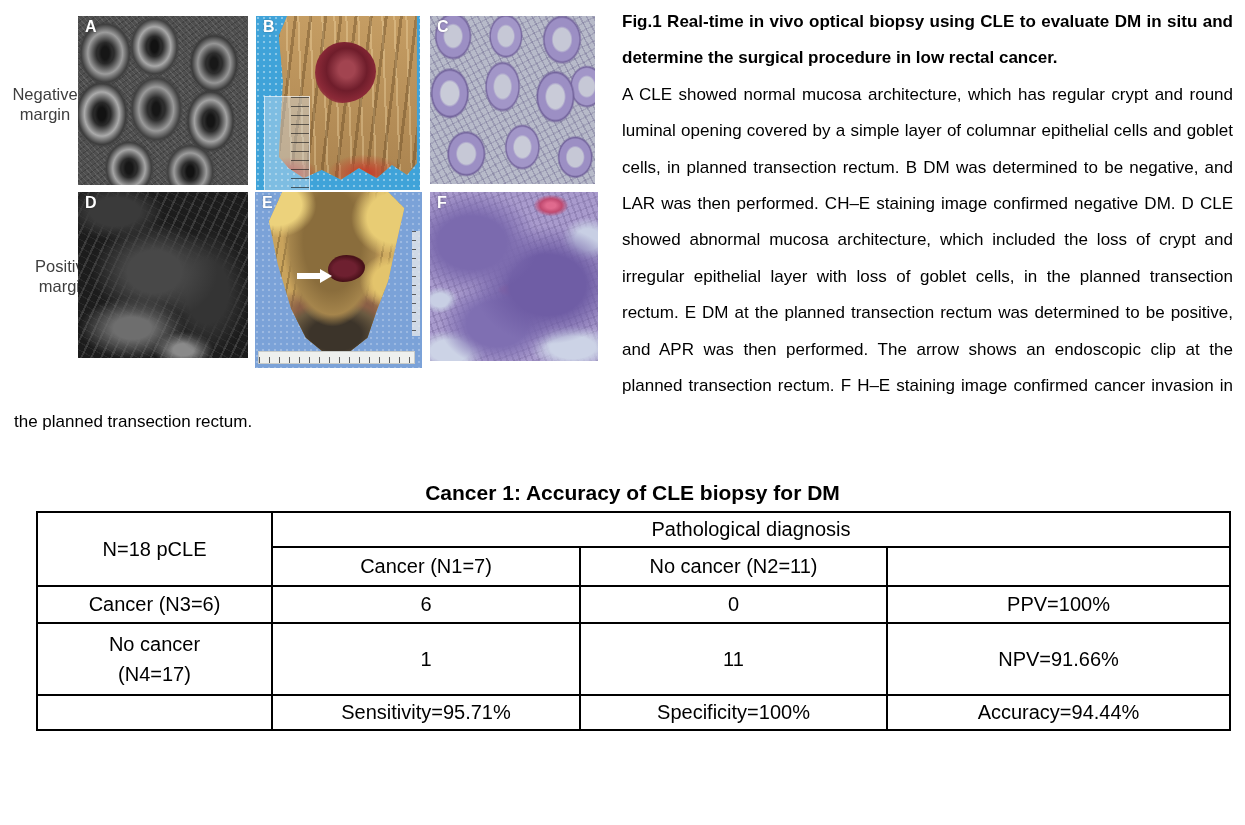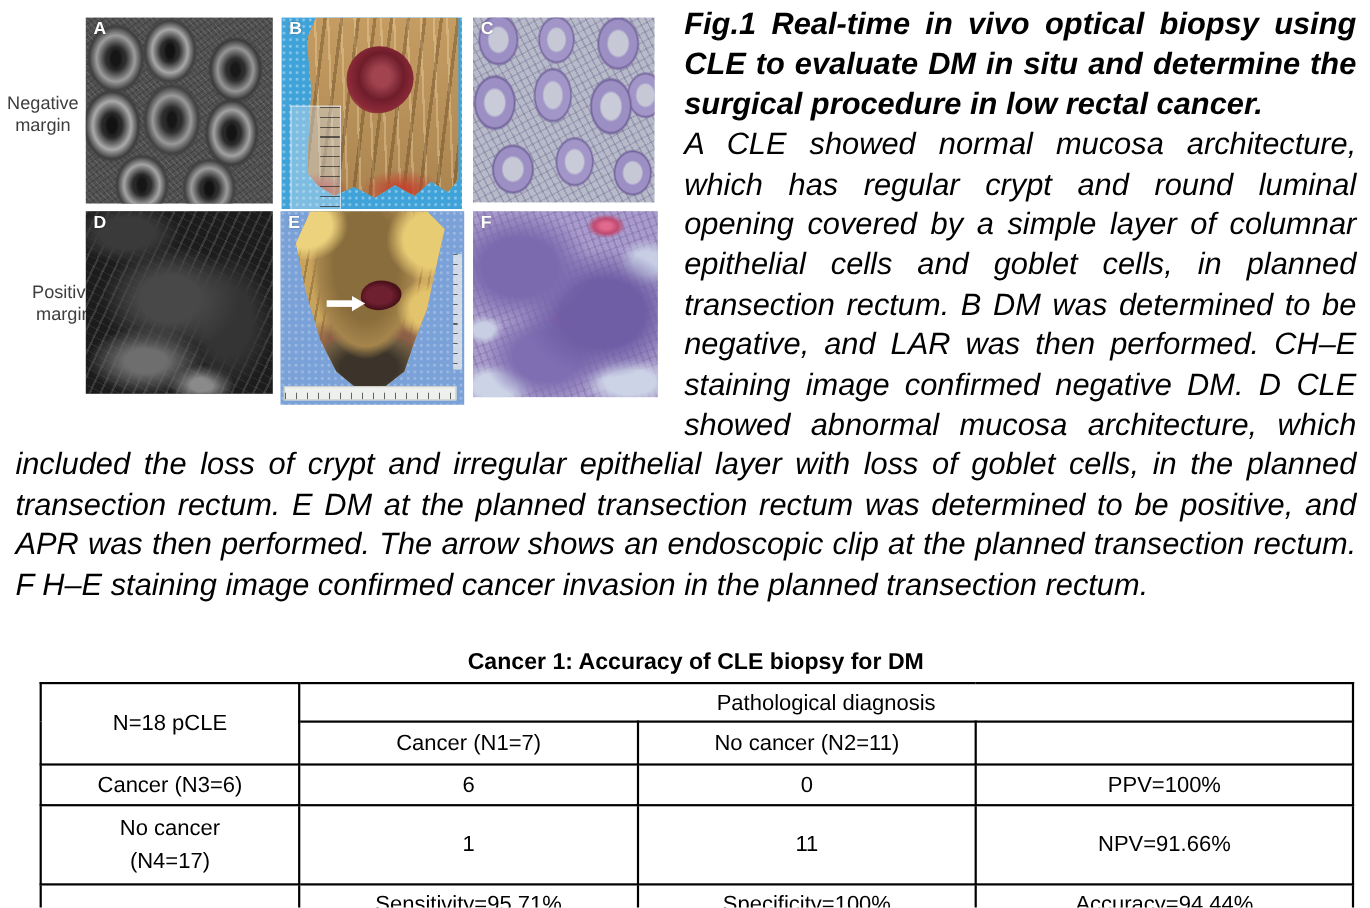--- a/index.html
+++ b/index.html
@@ -10,21 +10,21 @@
   }
   .page{padding:4px 12px 0 14px;}
 
   
   .figure-float{
     float:left;width:622px;height:404px;
     margin:-4px 0 0 -14px;
     position:relative;
   }
   .row-label{
-    position:absolute;left:0;width:78px;
+    position:absolute;left:0;width:90px;
     text-align:center;font-size:16.5px;line-height:1.22;
     color:#3e3e3e;white-space:pre-line;
   }
   .row-label.neg{top:84px;}
   .row-label.pos{top:256px;padding-left:19px;}
 
   .panel{position:absolute;overflow:hidden;}
   .panel-label{
     position:absolute;top:3px;left:7px;z-index:5;
     color:#fff;font-weight:bold;font-size:16px;line-height:1;
@@ -175,21 +175,21 @@
       radial-gradient(ellipse 22px 12px at 48% 58%, #de7092 25%, transparent 60%),
       radial-gradient(ellipse 70px 35px at 85% 92%, #ccd3e6 32%, transparent 62%),
       radial-gradient(ellipse 55px 32px at 12% 94%, #ccd3e6 35%, transparent 65%),
       radial-gradient(ellipse 45px 38px at 94% 28%, #c8cfe4 28%, transparent 58%),
       radial-gradient(ellipse 30px 22px at 6% 64%, #c8cfe4 30%, transparent 60%),
       repeating-linear-gradient(70deg, rgba(40,25,80,.14) 0 2px, transparent 2px 6px),
       repeating-linear-gradient(-20deg, rgba(40,25,80,.10) 0 1.5px, transparent 1.5px 7px);
   }
 
   
-  .caption p{margin:0;font-size:28px;line-height:36.4px;text-align:justify;font-style:italic;}
+  .caption p{margin:0;font-size:17px;line-height:36.4px;text-align:justify;}
   .caption .cap-title{font-weight:bold;}
 
   .clear{clear:both;}
 
   
   .table-title{
     width:1193px;margin:40px 0 6px 22px;
     text-align:center;font-weight:bold;font-size:21px;line-height:24px;
   }
   table.acc{

